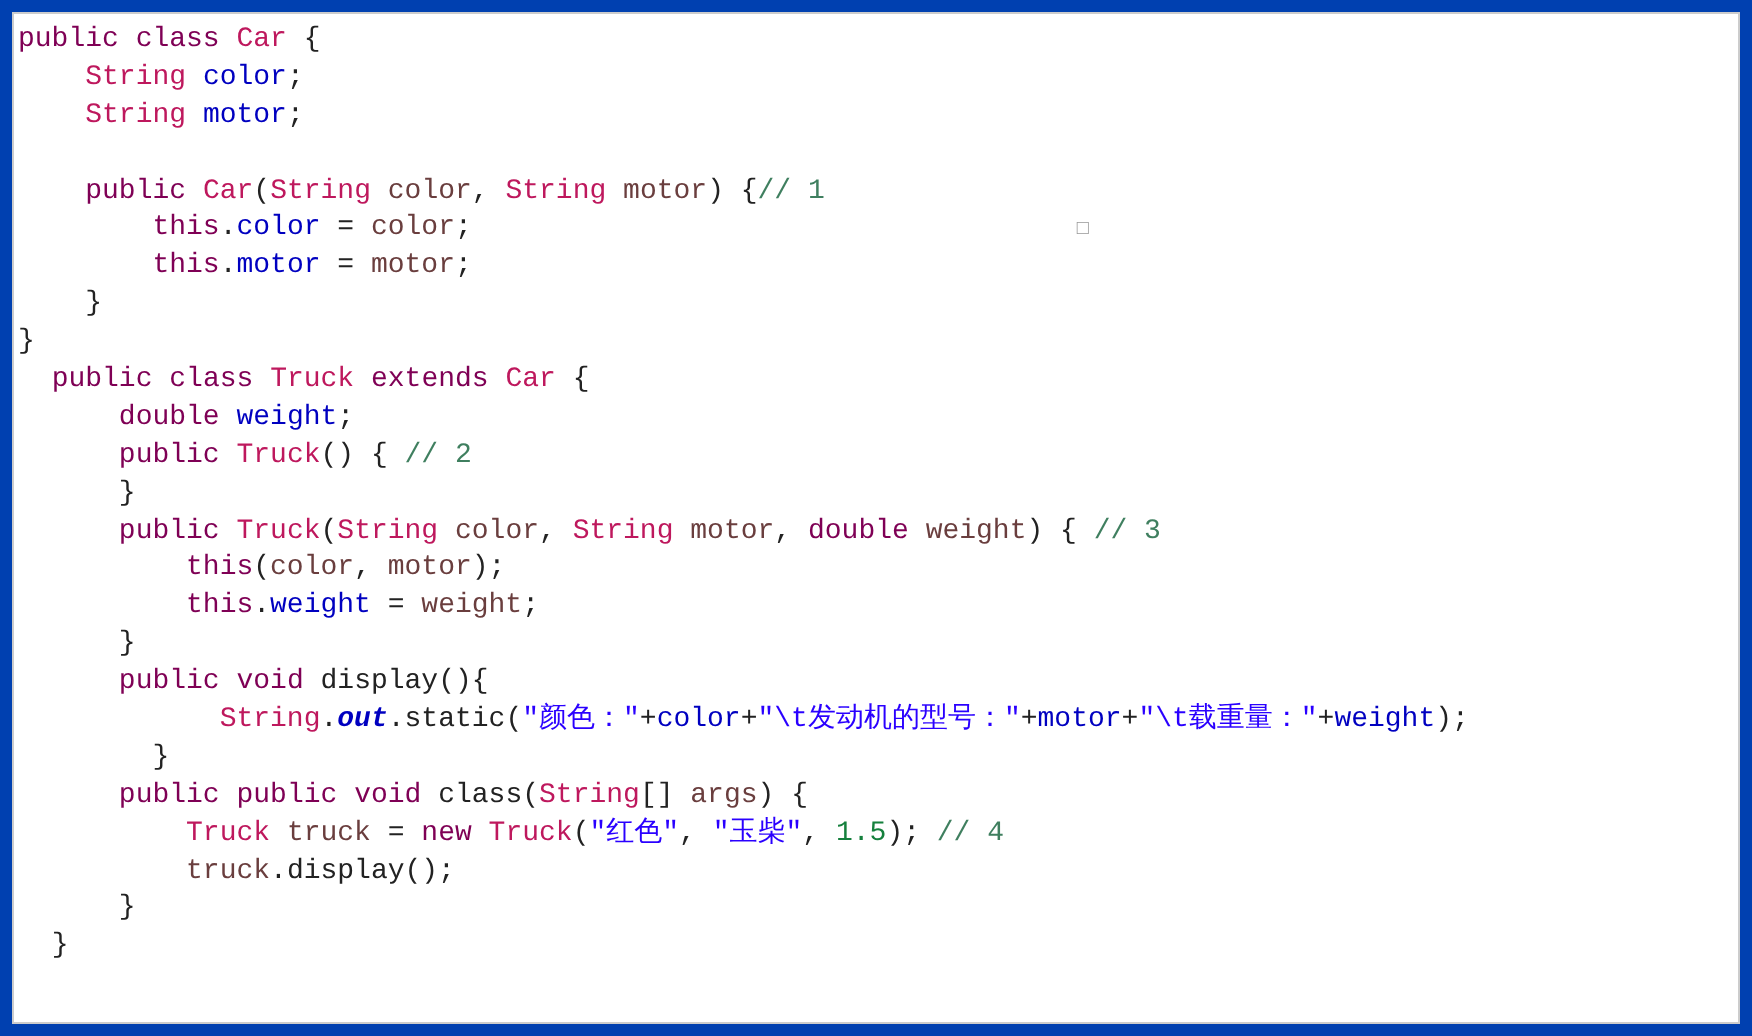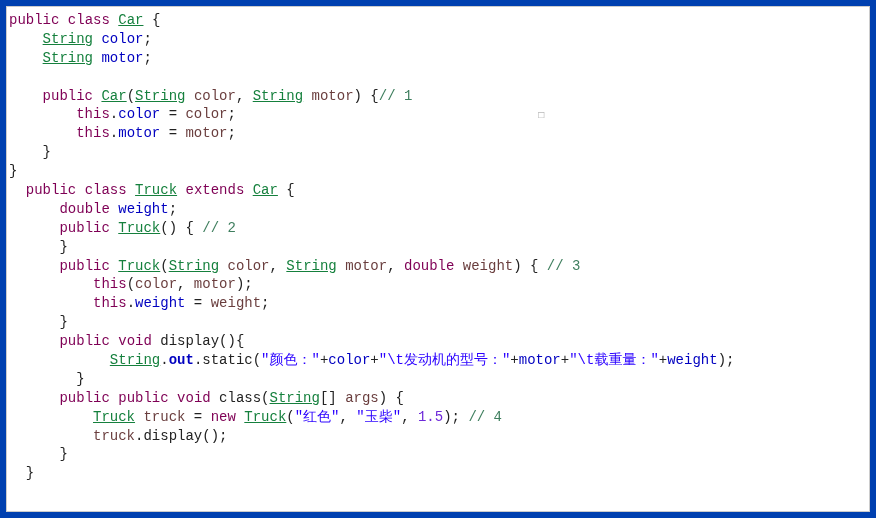--- a/index.html
+++ b/index.html
@@ -22,28 +22,28 @@
       padding: 4px 2px;
       border: 1px solid #ccc;
       position: relative;
     }
     .code {
       white-space: pre;
       line-height: 1.35;
       color: #222;
     }
     .kw { color: #7f0055; font-weight: normal; }
-    .type { color: #15803d; text-decoration: underline; }
+    .type { color: #be185d; }
     .field { color: #0000c0; }
     .method { color: #222; }
     .param { color: #6a3e3e; }
     .comment { color: #3f7f5f; }
     .str { color: #2a00ff; }
-    .num { color: #6d28d9; }
-    .static-italic { color: #0000c0; font-weight: bold; }
+    .num { color: #15803d; }
+    .static-italic { font-style: italic; color: #0000c0; font-weight: bold; }
     .brace { color: #222; }
     .marker {
       color: #999;
       font-size: 10px;
     }
   </style>
 </head>
 <body>
 
 <div class="frame">

